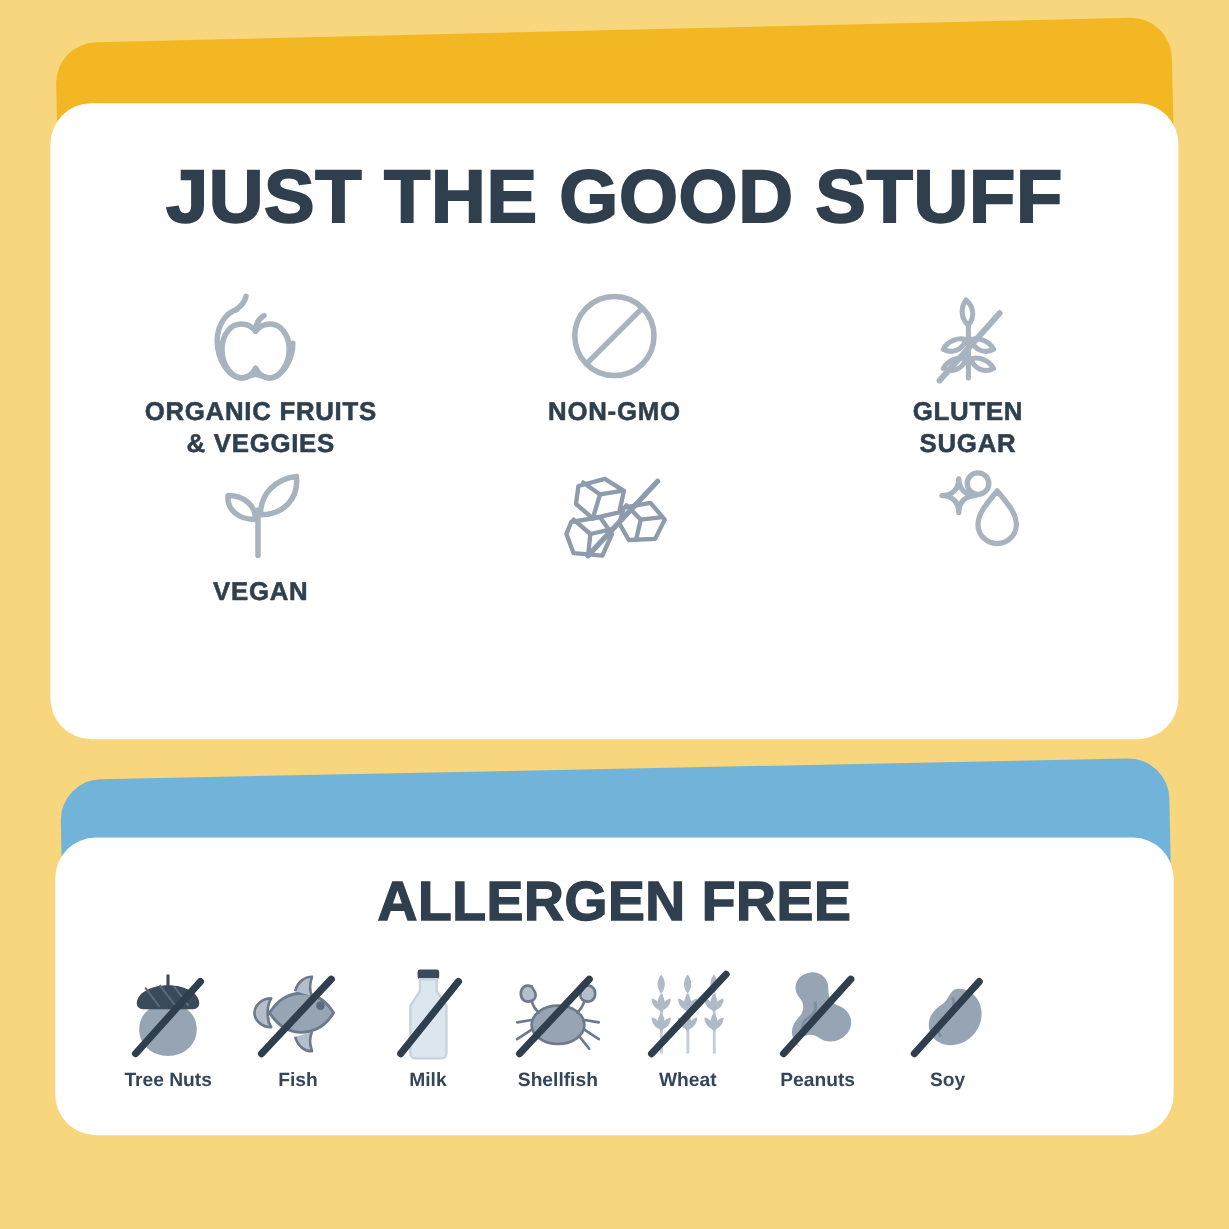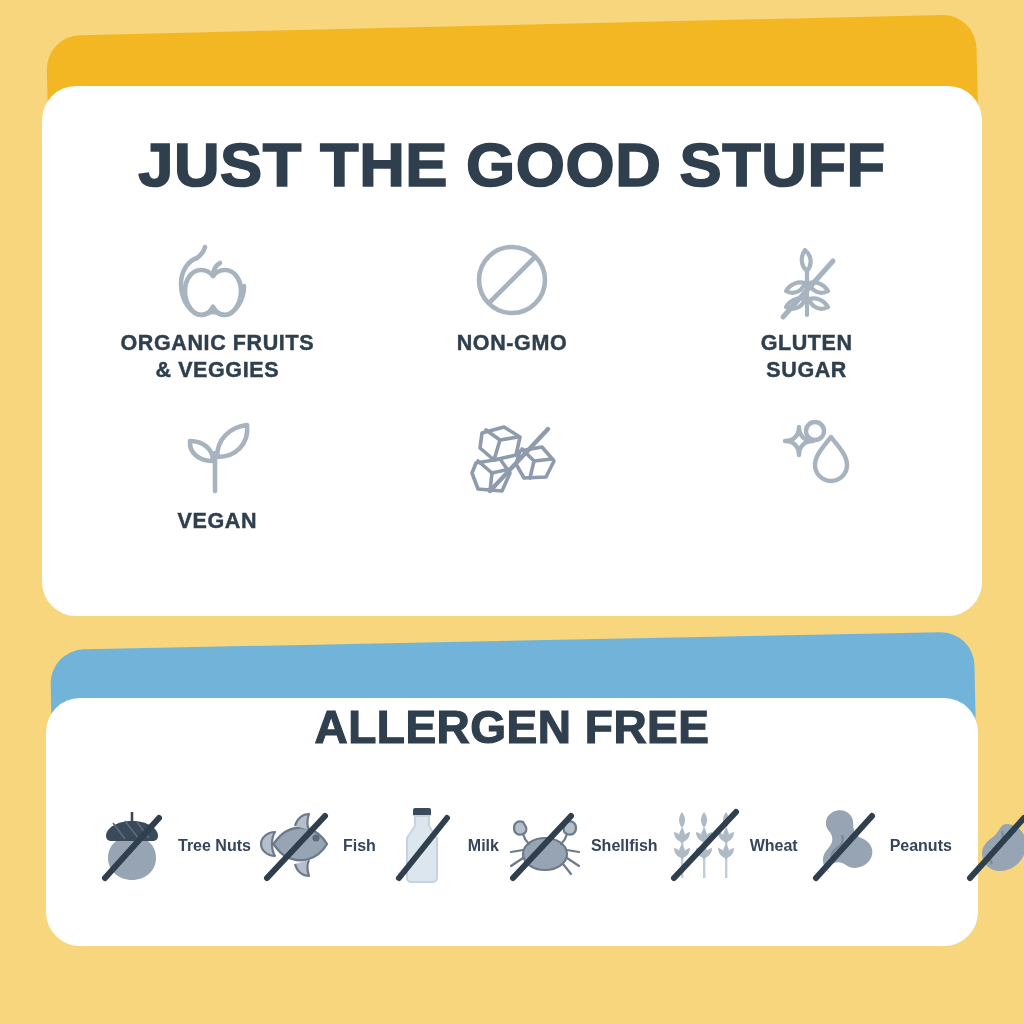--- a/index.html
+++ b/index.html
@@ -48,33 +48,32 @@
     line-height:1;
     white-space:nowrap;
     -webkit-text-stroke:1.6px #2F3F4E;
   }
   #good-title{
     position:absolute;left:0;right:0;top:134px;
     font-size:62px;
     transform:scaleX(1.02);
   }
   #allergen-title{
-    position:absolute;left:0;right:0;top:704px;
+    position:absolute;left:0;right:0;top:728px;
     font-size:46px;
     -webkit-text-stroke:1.2px #2F3F4E;
   }
 
   
   #benefits{
     position:absolute;
     left:70px;top:236px;width:884px;
     display:grid;
     grid-template-columns:repeat(3,1fr);
     grid-auto-rows:150px;
-    row-gap:28px;
   }
   .benefit{
     display:flex;flex-direction:column;
     align-items:center;justify-content:flex-start;
   }
   .benefit .ico{
     height:88px;width:110px;
     display:flex;align-items:center;justify-content:center;
   }
   .benefit .blabel{
@@ -89,21 +88,21 @@
   }
 
   
   #allergens{
     position:absolute;
     left:86px;top:800px;width:866px;
     display:grid;
     grid-template-columns:repeat(8,1fr);
   }
   .allergen{
-    display:flex;flex-direction:row;
+    display:flex;flex-direction:column;
     align-items:center;justify-content:flex-end;
   }
   .allergen .aico{
     height:86px;width:92px;
     display:flex;align-items:flex-end;justify-content:center;
   }
   .allergen .alabel{
     margin-top:6px;
     color:#35455A;
     font-size:16px;

